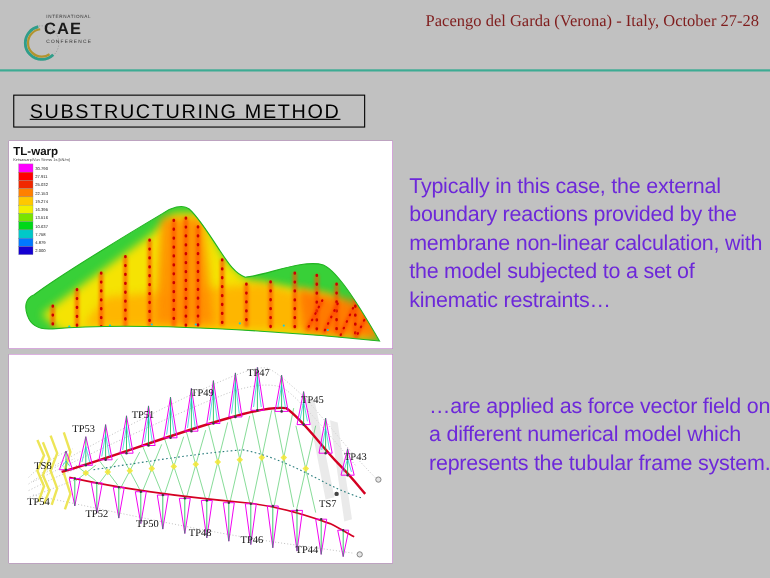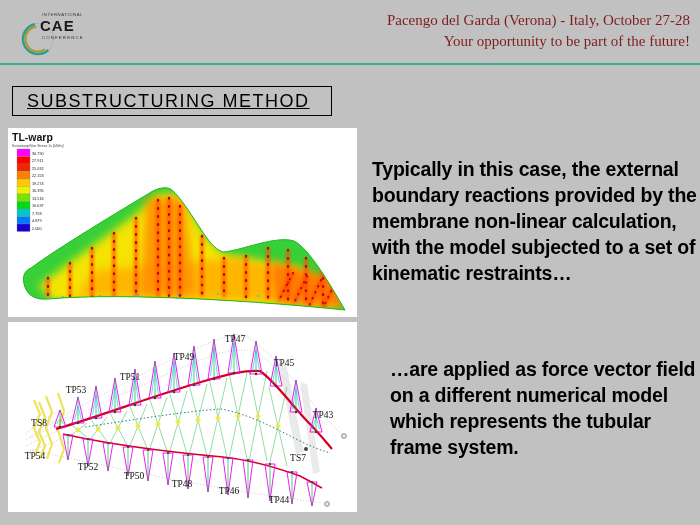--- a/index.html
+++ b/index.html
@@ -16,21 +16,21 @@
   .divider{position:absolute;left:0;top:63px;width:700px;height:2px;background:#3dab93;}
   .title-box{
     position:absolute;left:12px;top:86px;width:304px;height:28px;
     border:1px solid #000;line-height:28px;padding-left:14px;
     font-size:18px;letter-spacing:1.5px;white-space:nowrap;text-decoration:underline;
   }
   .panel{position:absolute;left:8px;background:#a21caf;}
   .panel1{top:128px;width:349px;height:189px;}
   .panel2{top:322px;width:349px;height:190px;}
   .panel svg{display:block;}
-  .para{position:absolute;font-size:19.5px;line-height:26px;letter-spacing:-0.2px;color:#000000;font-weight:bold;}
+  .para{position:absolute;font-size:19.5px;line-height:26px;letter-spacing:-0.2px;color:#6d28d9;}
   .para1{left:372px;top:156px;width:326px;}
   .para2{left:376px;top:356px;width:312px;margin-left:14px;}
   .legend-title{font-family:"Liberation Sans",sans-serif;font-size:10.5px;font-weight:bold;fill:#111;}
   .legend-sub{font-family:"Liberation Sans",sans-serif;font-size:3.6px;fill:#444;}
   .legend-val{font-family:"Liberation Sans",sans-serif;font-size:3.8px;fill:#222;}
   .frame-label{font-family:"Liberation Serif",serif;font-size:9.5px;fill:#111;text-anchor:middle;}
   .logo-tiny{font-family:"Liberation Sans",sans-serif;font-size:4.2px;letter-spacing:.6px;fill:#333;}
   .logo-tiny2{font-family:"Liberation Sans",sans-serif;font-size:4.4px;letter-spacing:1.1px;fill:#333;}
   .logo-main{font-family:"Liberation Sans",sans-serif;font-size:15px;font-weight:bold;letter-spacing:1px;fill:#1a1a1a;}
 </style>
@@ -43,21 +43,20 @@
     <circle cx="22" cy="33" r="15" fill="none" stroke="#2f9e8a" stroke-width="2.6" stroke-dasharray="0 12 55 100"></circle>
     <circle cx="22" cy="33" r="12.5" fill="none" stroke="#b2942e" stroke-width="2" stroke-dasharray="0 12 45 100"></circle>
     <text x="26" y="10" class="logo-tiny">INTERNATIONAL</text>
     <text x="24" y="25" class="logo-main">CAE</text>
     <text x="26" y="33" class="logo-tiny2">CONFERENCE</text>
   </svg>
 </div>
 
 <div class="header-right">
   <div>Pacengo del Garda (Verona) - Italy, October 27-28</div>
-  <div>Your opportunity to be part of the future!</div>
 </div>
 
 <div class="divider"></div>
 
 <div class="title-box">SUBSTRUCTURING METHOD</div>
 
 <div class="panel panel1">
   <svg width="349" height="189" viewBox="0 0 349 189">
     <defs>
       <clipPath id="sailclip">

